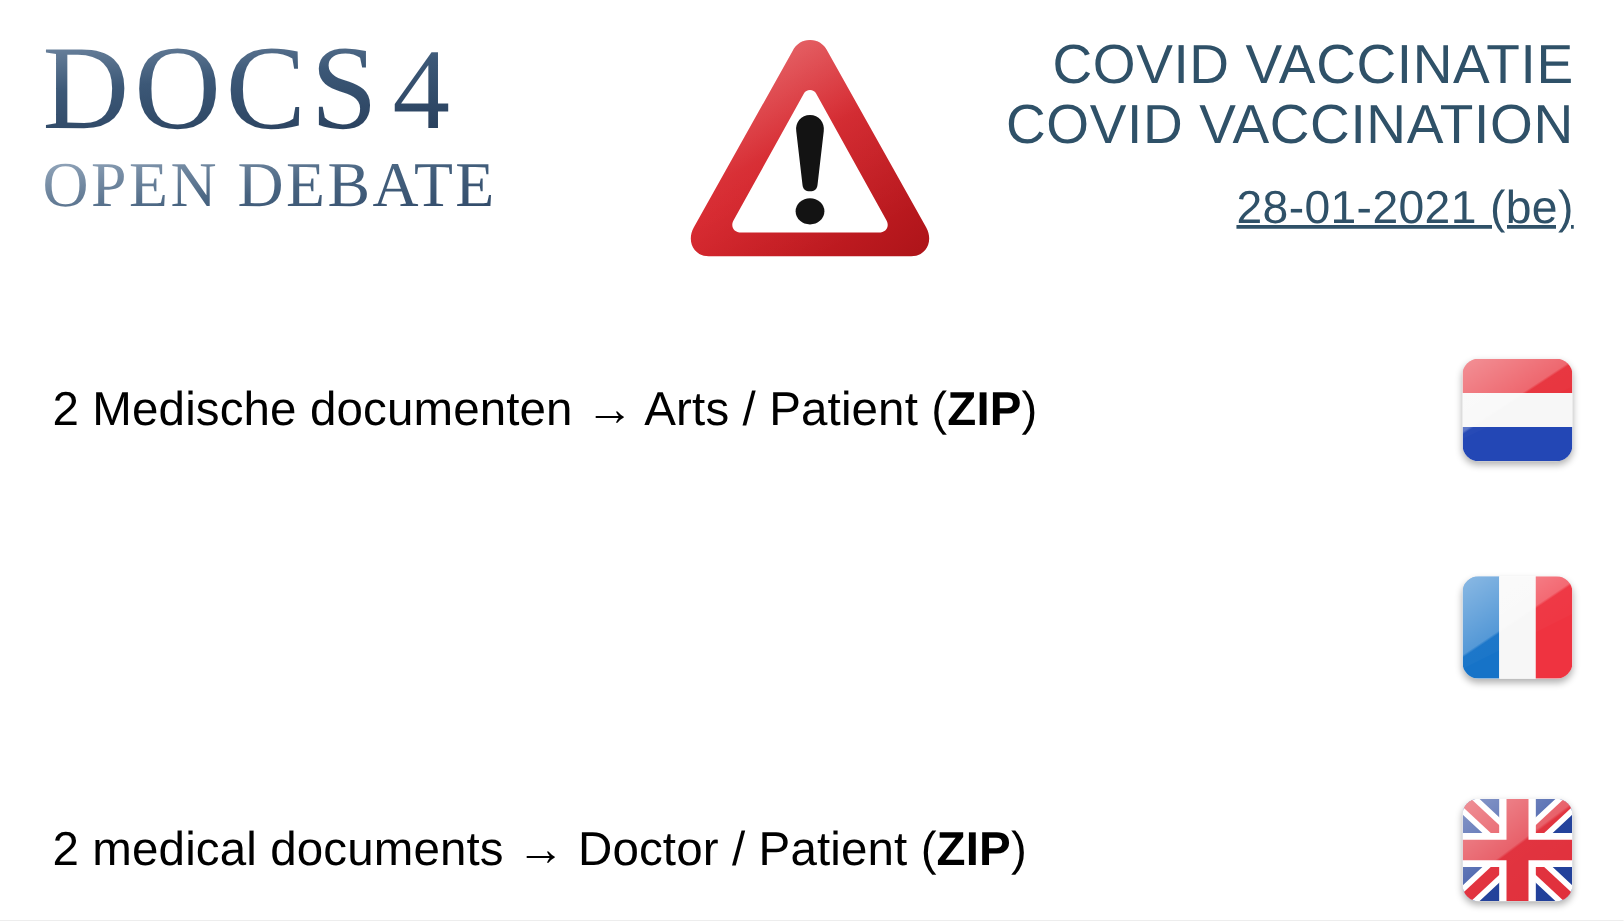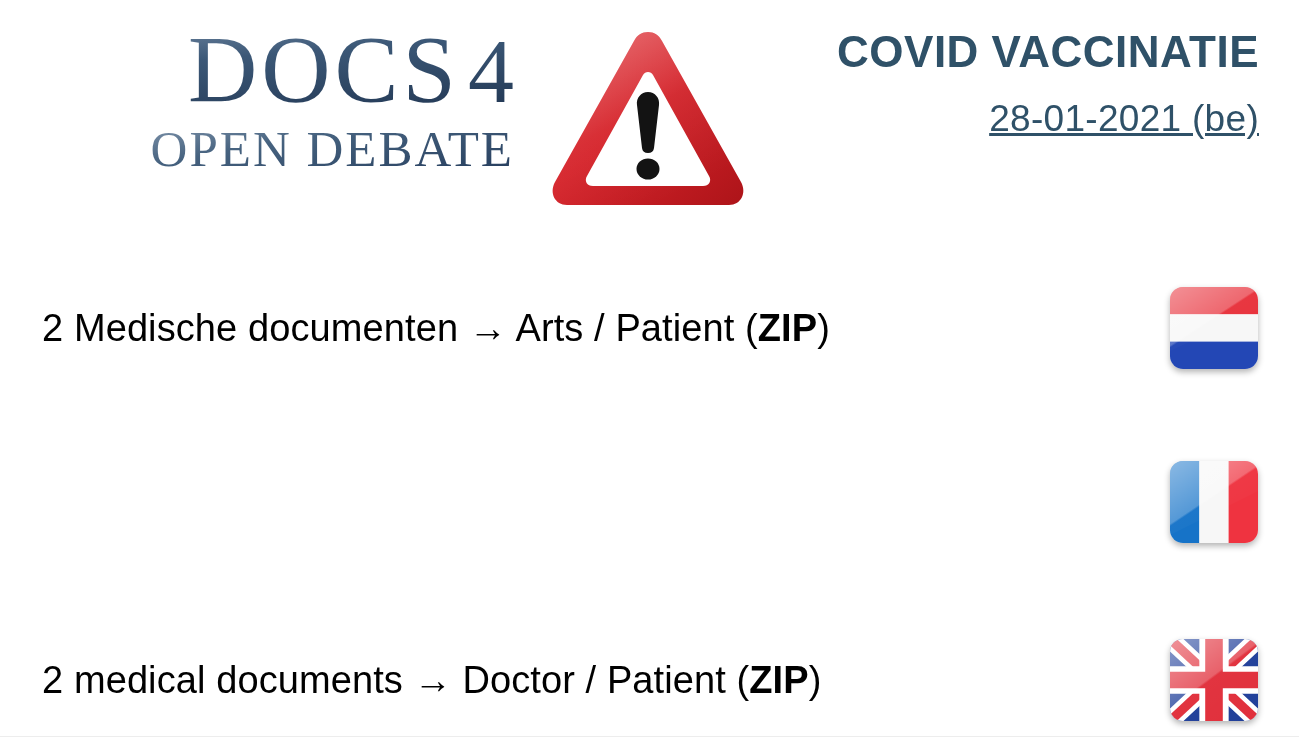--- a/index.html
+++ b/index.html
@@ -31,21 +31,21 @@
     width: 1299px;
     height: 240px;
   }
 
   
   .logo {
     position: absolute;
     left: 34px;
     top: 22px;
     width: 480px;
-    text-align: right;
+    text-align: left;
     line-height: 1;
     user-select: none;
   }
   .logo-top {
     font-family: "Liberation Serif", "DejaVu Serif", serif;
     font-size: 96px;
     letter-spacing: 4px;
     color: #3c5877;
     background: linear-gradient(175deg, #7d93ac 0%, #3c5877 38%, #1f3450 100%);
     -webkit-background-clip: text;
@@ -87,21 +87,21 @@
   .title-block {
     position: absolute;
     right: 40px;
     top: 28px;
     text-align: right;
     color: #2f5168;
   }
   .title-line {
     display: block;
     font-size: 44px;
-    font-weight: bold;
+    font-weight: normal;
     letter-spacing: 0.5px;
     line-height: 1.08;
     white-space: nowrap;
   }
   .title-date {
     display: block;
     margin-top: 22px;
     font-size: 37px;
     font-weight: normal;
     letter-spacing: 0.3px;
@@ -184,20 +184,21 @@
         <path d="M100 8 C106 8 111 11 114 17 L193 158 C199 169 193 181 181 181 L19 181 C7 181 1 169 7 158 L86 17 C89 11 94 8 100 8 Z" fill="url(#triGrad)"></path>
         <path d="M100 8 C106 8 111 11 114 17 L193 158 C199 169 193 181 181 181 L19 181 C7 181 1 169 7 158 L86 17 C89 11 94 8 100 8 Z" fill="url(#triGloss)"></path>
         <path d="M100 48 C102 48 104 49 105 51 L161 152 C164 157 161 162 155 162 L45 162 C39 162 36 157 39 152 L95 51 C96 49 98 48 100 48 Z" fill="#ffffff"></path>
         <path d="M100 68 C107 68 112 74 111 81 L106 124 C105.6 127.5 103.5 129 100 129 C96.5 129 94.4 127.5 94 124 L89 81 C88 74 93 68 100 68 Z" fill="#131313"></path>
         <ellipse cx="100" cy="145" rx="11.5" ry="10.5" fill="#131313"></ellipse>
       </svg>
     </div>
 
     <div class="title-block">
       <span class="title-line">COVID VACCINATIE</span>
+      <span class="title-line">COVID VACCINATION</span>
       <span class="title-date">28-01-2021 (be)</span>
     </div>
 
   </div>
 
   <div class="rows">
 
     <div class="row row-1">
       <div class="row-text"><span>2 Medische documenten → Arts / Patient (</span><span class="zip">ZIP</span><span>)</span></div>
 

